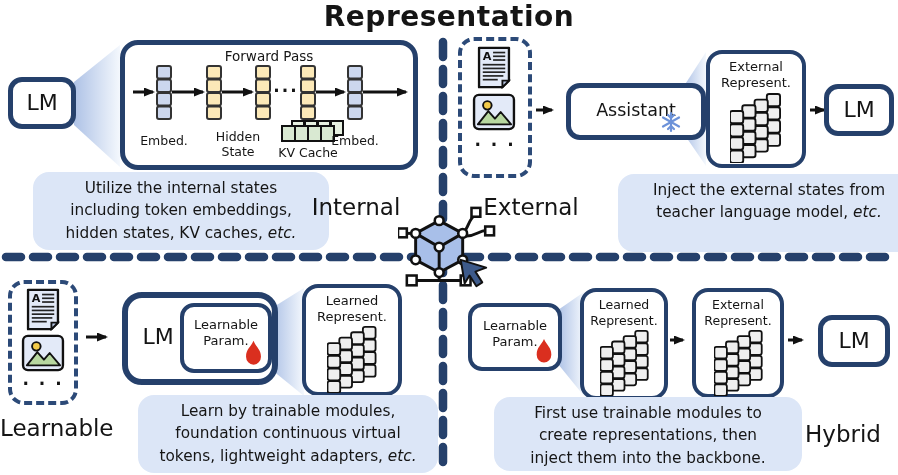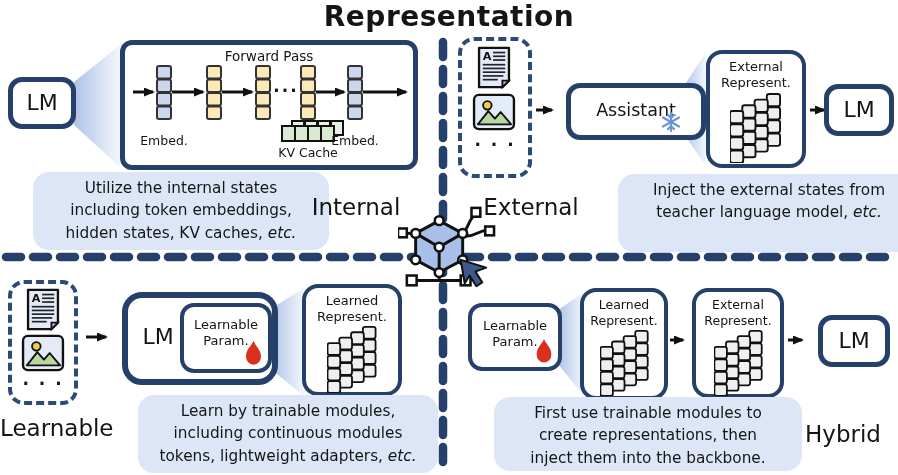--- a/index.html
+++ b/index.html
@@ -108,21 +108,21 @@
   <div class="abs title ctr" style="left:0;top:0;width:898px;height:34px">Representation</div>
 
   <svg class="abs cone" style="left:74px;top:45px" width="48" height="122">
     <polygon points="0,37 46,0 46,122 0,80" fill="url(#coneG)"></polygon>
   </svg>
 
   <div class="abs navy ctr" style="left:8px;top:77px;width:68px;height:52px">
     <div class="lmtxt" style="line-height:42px">LM</div>
   </div>
 
-  <div class="abs navy" style="left:120px;top:40px;width:298px;height:130px;border-radius:12px">
+  <div class="abs navy" style="left:120px;top:40px;width:298px;height:130px;border-radius:18px">
     <div class="abs ctr" style="left:0;top:3px;width:288px;font-size:13.5px">Forward Pass</div>
     <svg class="abs" style="left:0;top:0" width="288" height="120">
       <g class="aline">
         <line x1="8" y1="47" x2="28" y2="47" marker-end="url(#ah)"></line>
         <line x1="47" y1="47" x2="78" y2="47" marker-end="url(#ah)"></line>
         <line x1="97" y1="47" x2="127" y2="47" marker-end="url(#ah)"></line>
         <line x1="191" y1="47" x2="219" y2="47" marker-end="url(#ah)"></line>
         <line x1="238" y1="47" x2="281" y2="47" marker-end="url(#ah)"></line>
         <line x1="183" y1="86" x2="183" y2="76.5" marker-end="url(#ah)"></line>
       </g>
@@ -141,20 +141,24 @@
         <g transform="translate(157,81)">
           <rect x="0" y="0" width="13" height="15" fill="#d9e9d2" stroke="#111" stroke-width="2"></rect>
           <rect x="13" y="0" width="13" height="15" fill="#d9e9d2" stroke="#111" stroke-width="2"></rect>
           <rect x="26" y="0" width="13" height="15" fill="#d9e9d2" stroke="#111" stroke-width="2"></rect>
           <rect x="39" y="0" width="13" height="15" fill="#d9e9d2" stroke="#111" stroke-width="2"></rect>
         </g>
       </g>
     </svg>
     <div class="abs ctr dots" style="left:145px;top:36px;width:32px">···</div>
     <div class="abs ctr" style="left:6px;top:88px;width:66px;font-size:12.5px">Embed.</div>
+    <div class="abs ctr boxlbl" style="left:81px;top:84px;width:64px;font-size:12.5px;line-height:15px">
+      <div>Hidden</div>
+      <div>State</div>
+    </div>
     <div class="abs ctr" style="left:145px;top:100px;width:76px;font-size:12.5px">KV Cache</div>
     <div class="abs ctr" style="left:197px;top:88px;width:66px;font-size:12.5px">Embed.</div>
   </div>
 
   <div class="abs desc ctr" style="left:5px;top:172px;width:296px;height:78px">
     <div>Utilize the internal states</div>
     <div>including token embeddings,</div>
     <div><span>hidden states, KV caches,</span><span class="it"> etc.</span></div>
   </div>
   <div class="abs qlabel ctr" style="left:304px;top:194px;width:104px">Internal</div>
@@ -273,21 +277,21 @@
       <div>Learned</div>
       <div>Represent.</div>
     </div>
     <svg class="abs icon" style="left:21px;top:37px" width="50" height="68" viewBox="0 0 54 75">
         <use href="#stack"></use>
       </svg>
   </div>
 
   <div class="abs desc ctr" style="left:110px;top:395px;width:300px;height:78px">
     <div>Learn by trainable modules,</div>
-    <div>including continuous modules</div>
+    <div>foundation continuous virtual</div>
     <div><span>tokens, lightweight adapters,</span><span class="it"> etc.</span></div>
   </div>
   <div class="abs qlabel ctr" style="left:0;top:415px;width:108px">Learnable</div>
 
   <svg class="abs cone" style="left:558px;top:292px" width="28" height="104">
     <polygon points="0,18 26,0 26,104 0,72" fill="url(#coneG)"></polygon>
   </svg>
 
   <div class="abs navy" style="left:468px;top:303px;width:94px;height:68px;border-width:4px">
     <div class="ctr boxlbl" style="padding-top:11px">

